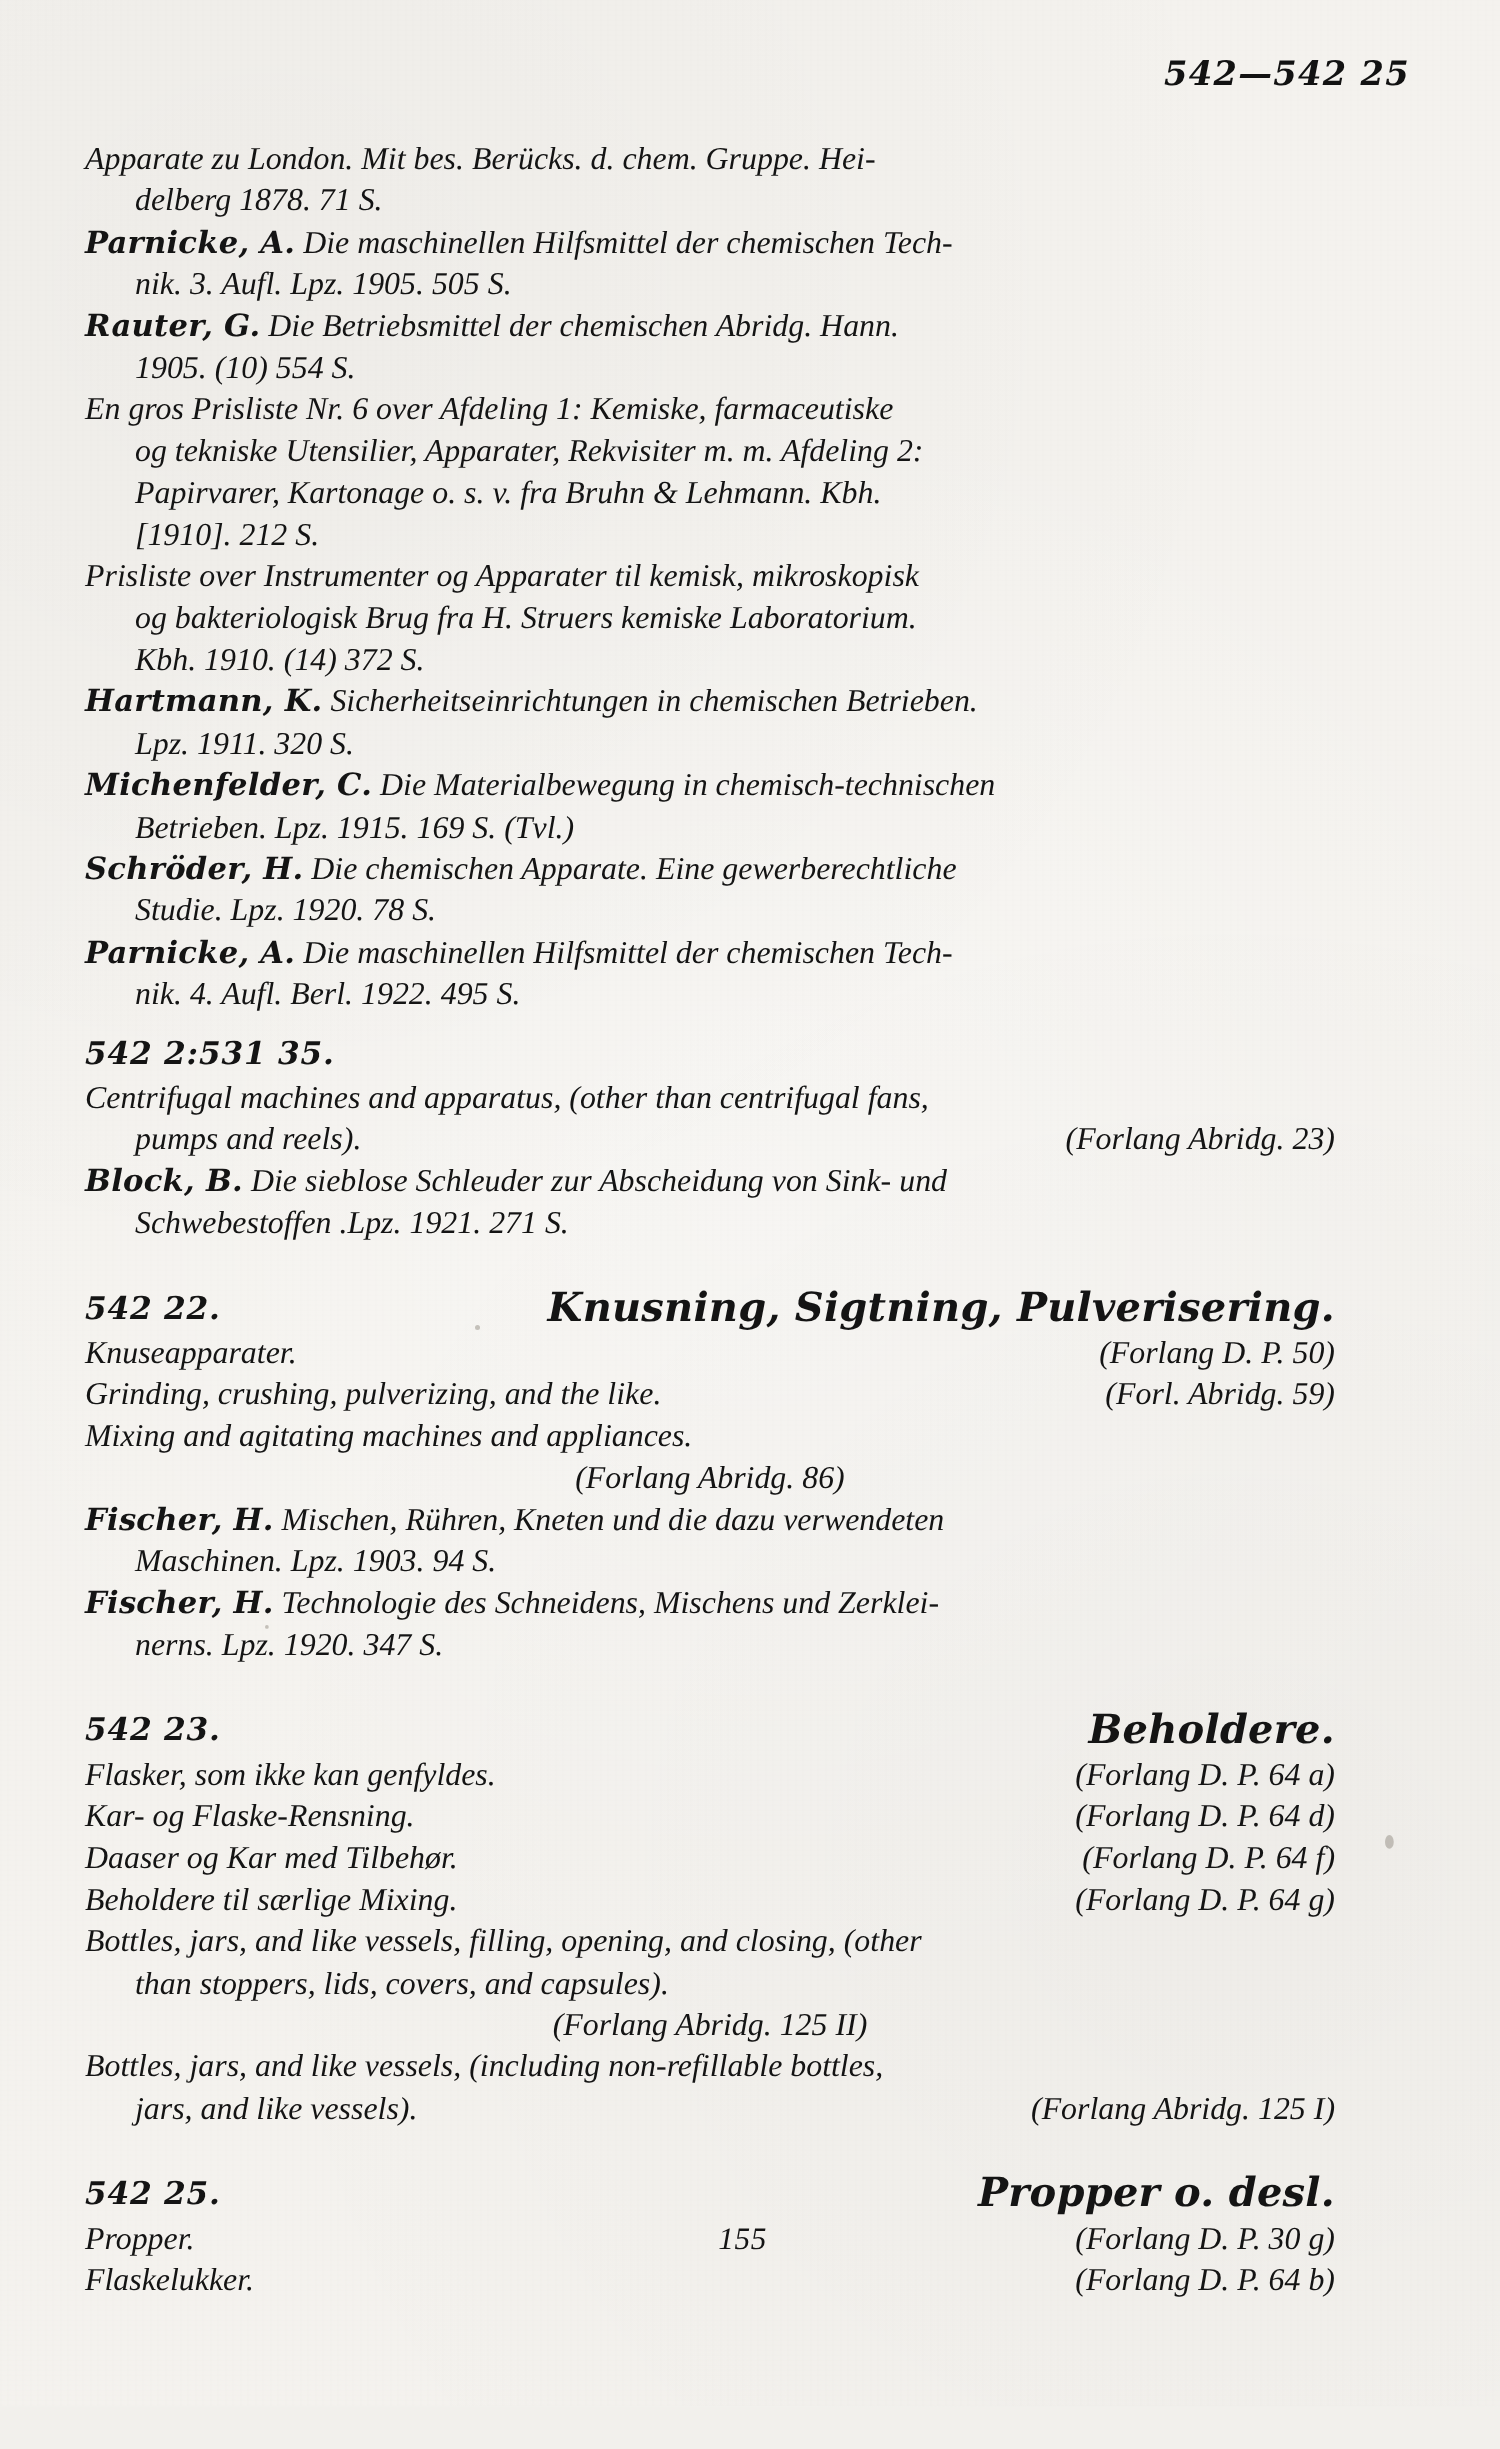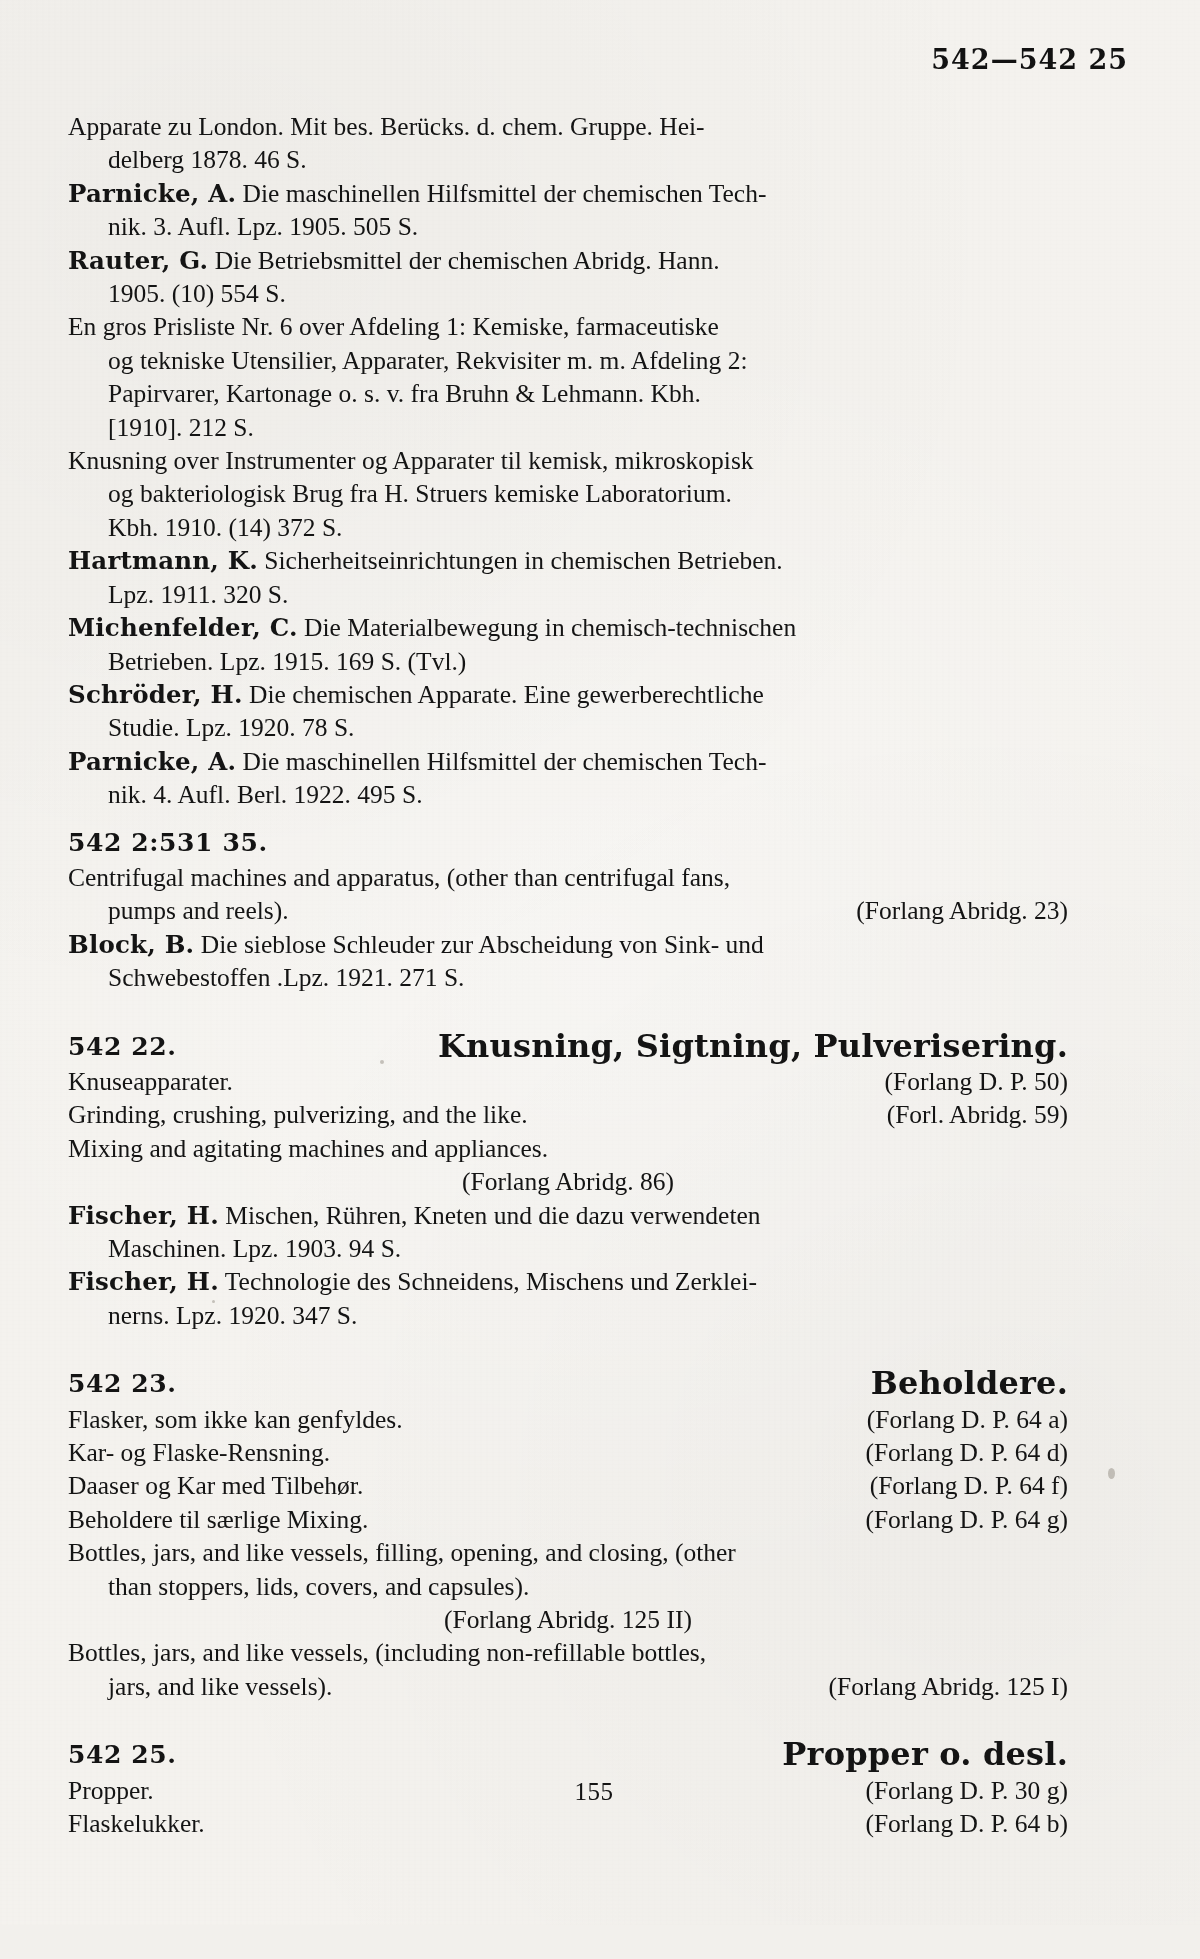--- a/index.html
+++ b/index.html
@@ -17,20 +17,21 @@
   }
   .page {
     position: relative;
     width: 1200px;
     height: 1925px;
     background: #f4f2ee;
     background-image:
       radial-gradient(circle at 18% 12%, rgba(0,0,0,0.022), rgba(0,0,0,0) 42%),
       radial-gradient(circle at 82% 78%, rgba(0,0,0,0.025), rgba(0,0,0,0) 46%),
       radial-gradient(circle at 50% 50%, rgba(255,255,255,0.35), rgba(0,0,0,0) 60%);
+    font-style: italic;
   }
   .paper-noise {
     position: absolute;
     inset: 0;
     pointer-events: none;
     opacity: 0.5;
     background-image:
       repeating-linear-gradient(0deg, rgba(0,0,0,0.012) 0px, rgba(0,0,0,0) 2px, rgba(0,0,0,0) 4px),
       repeating-linear-gradient(90deg, rgba(0,0,0,0.010) 0px, rgba(0,0,0,0) 3px, rgba(0,0,0,0) 6px);
   }
@@ -120,38 +121,38 @@
 <body>
 
 <div class="page">
   <div class="paper-noise"></div>
 
   <div class="header">542—542 25</div>
 
   <div class="content" id="content">
       <div class="entry">
         <div class="hang"><span>Apparate zu London.  Mit bes. Berücks. d. chem. Gruppe.  Hei-</span></div>
-        <div class="indent1">delberg 1878.  46 S.</div>
+        <div class="indent1">delberg 1878.  71 S.</div>
       </div>
       <div class="entry">
         <div class="hang"><span class="au">Parnicke, A.</span><span> Die maschinellen Hilfsmittel der chemischen Tech-</span></div>
         <div class="indent1">nik. 3. Aufl.  Lpz. 1905.  505 S.</div>
       </div>
       <div class="entry">
         <div class="hang"><span class="au">Rauter, G.</span><span> Die Betriebsmittel der chemischen Abridg.  Hann.</span></div>
         <div class="indent1">1905.  (10) 554 S.</div>
       </div>
       <div class="entry">
         <div class="hang"><span>En gros Prisliste Nr. 6 over Afdeling 1: Kemiske, farmaceutiske</span></div>
         <div class="indent1">og tekniske Utensilier, Apparater, Rekvisiter m. m.  Afdeling 2:</div>
         <div class="indent1">Papirvarer, Kartonage o. s. v. fra Bruhn &amp; Lehmann.  Kbh.</div>
         <div class="indent1">[1910].  212 S.</div>
       </div>
       <div class="entry">
-        <div class="hang"><span>Knusning over Instrumenter og Apparater til kemisk, mikroskopisk</span></div>
+        <div class="hang"><span>Prisliste over Instrumenter og Apparater til kemisk, mikroskopisk</span></div>
         <div class="indent1">og bakteriologisk Brug fra H. Struers kemiske Laboratorium.</div>
         <div class="indent1">Kbh. 1910.  (14) 372 S.</div>
       </div>
       <div class="entry">
         <div class="hang"><span class="au">Hartmann, K.</span><span> Sicherheitseinrichtungen in chemischen Betrieben.</span></div>
         <div class="indent1">Lpz. 1911.  320 S.</div>
       </div>
       <div class="entry">
         <div class="hang"><span class="au">Michenfelder, C.</span><span> Die Materialbewegung in chemisch-technischen</span></div>
         <div class="indent1">Betrieben.  Lpz. 1915.  169 S. (Tvl.)</div>

